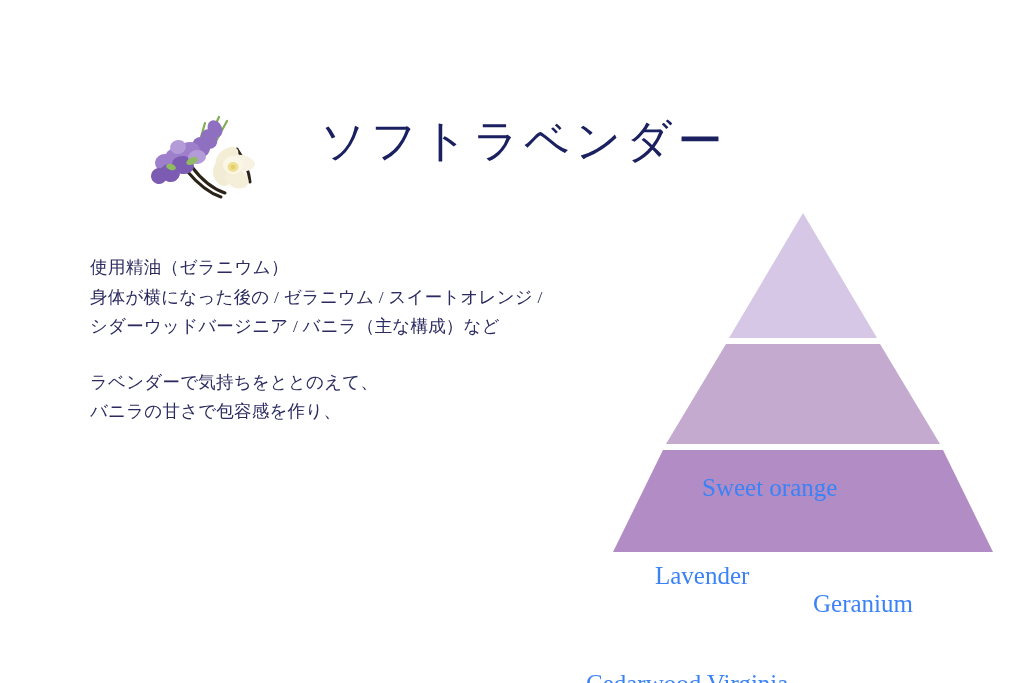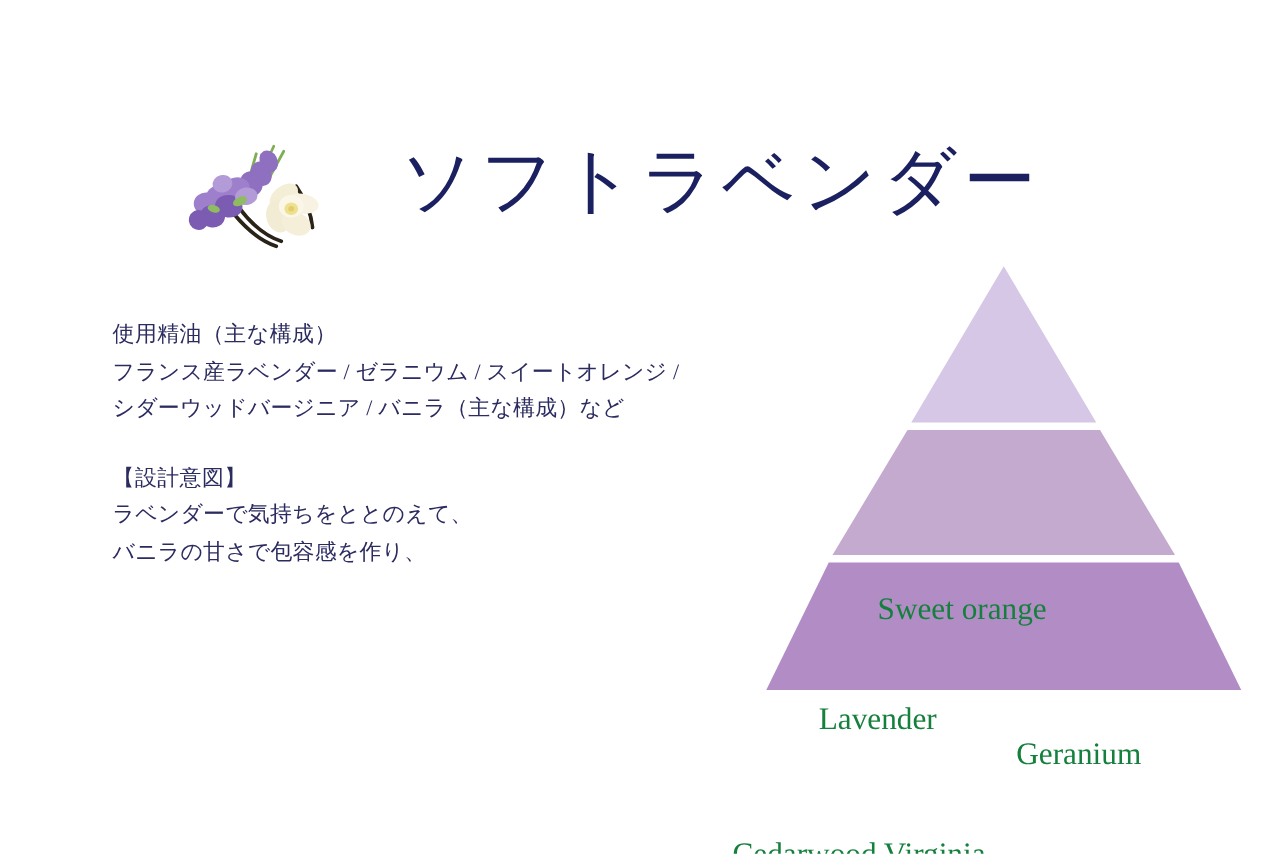--- a/index.html
+++ b/index.html
@@ -29,26 +29,26 @@
     position: absolute;
     left: 5px;
     top: 5px;
     width: 118px;
     height: 98px;
   }
   #product-title {
     position: absolute;
     left: 180px;
     top: 14px;
-    font-size: 58px;
+    font-size: 45px;
     line-height: 62px;
     letter-spacing: 5px;
     color: #1b2160;
     white-space: nowrap;
-    font-family: Liberation Sans, sans-serif;
+    font-family: Liberation Mono, monospace;
   }
 
   
   #left-column {
     position: absolute;
     left: 90px;
     top: 253px;
     width: 520px;
   }
   .text-block { margin: 0 0 26px 0; }
@@ -75,21 +75,21 @@
     position: absolute;
     left: 0;
     top: 0;
     width: 460px;
     height: 360px;
   }
   .pyramid-label {
     position: absolute;
     font-size: 25px;
     line-height: 30px;
-    color: #15803d;
+    color: #3b82f6;
     white-space: nowrap;
     font-family: "Liberation Serif", "DejaVu Serif", serif;
   }
   #label-sweet-orange { left: 142px; top: 268px; }
   #label-lavender     { left: 95px;  top: 356px; }
   #label-geranium     { left: 253px; top: 384px; }
   #label-cedarwood    { left: 26px;  top: 464px; }
 </style>
 </head>
 <body>
@@ -147,27 +147,26 @@
       </g>
     </svg>
   </div>
 
   <div id="product-title">ソフトラベンダー</div>
 </div>
 
 <div id="left-column">
 
   <div class="text-block">
-    <div class="text-line heading">使用精油（主な構成）</div>
-    <div class="text-line">フランス産ラベンダー / ゼラニウム / スイートオレンジ /</div>
+    <div class="text-line heading">使用精油（ゼラニウム）</div>
+    <div class="text-line">身体が横になった後の / ゼラニウム / スイートオレンジ /</div>
     <div class="text-line">シダーウッドバージニア / バニラ（主な構成）など</div>
   </div>
 
   <div class="text-block">
-    <div class="text-line heading">【設計意図】</div>
     <div class="text-line">ラベンダーで気持ちをととのえて、</div>
     <div class="text-line">バニラの甘さで包容感を作り、</div>
   </div>
 
 </div>
 
 <div id="pyramid-figure">
 
   <svg id="pyramid-svg" viewBox="0 0 460 360">
 

